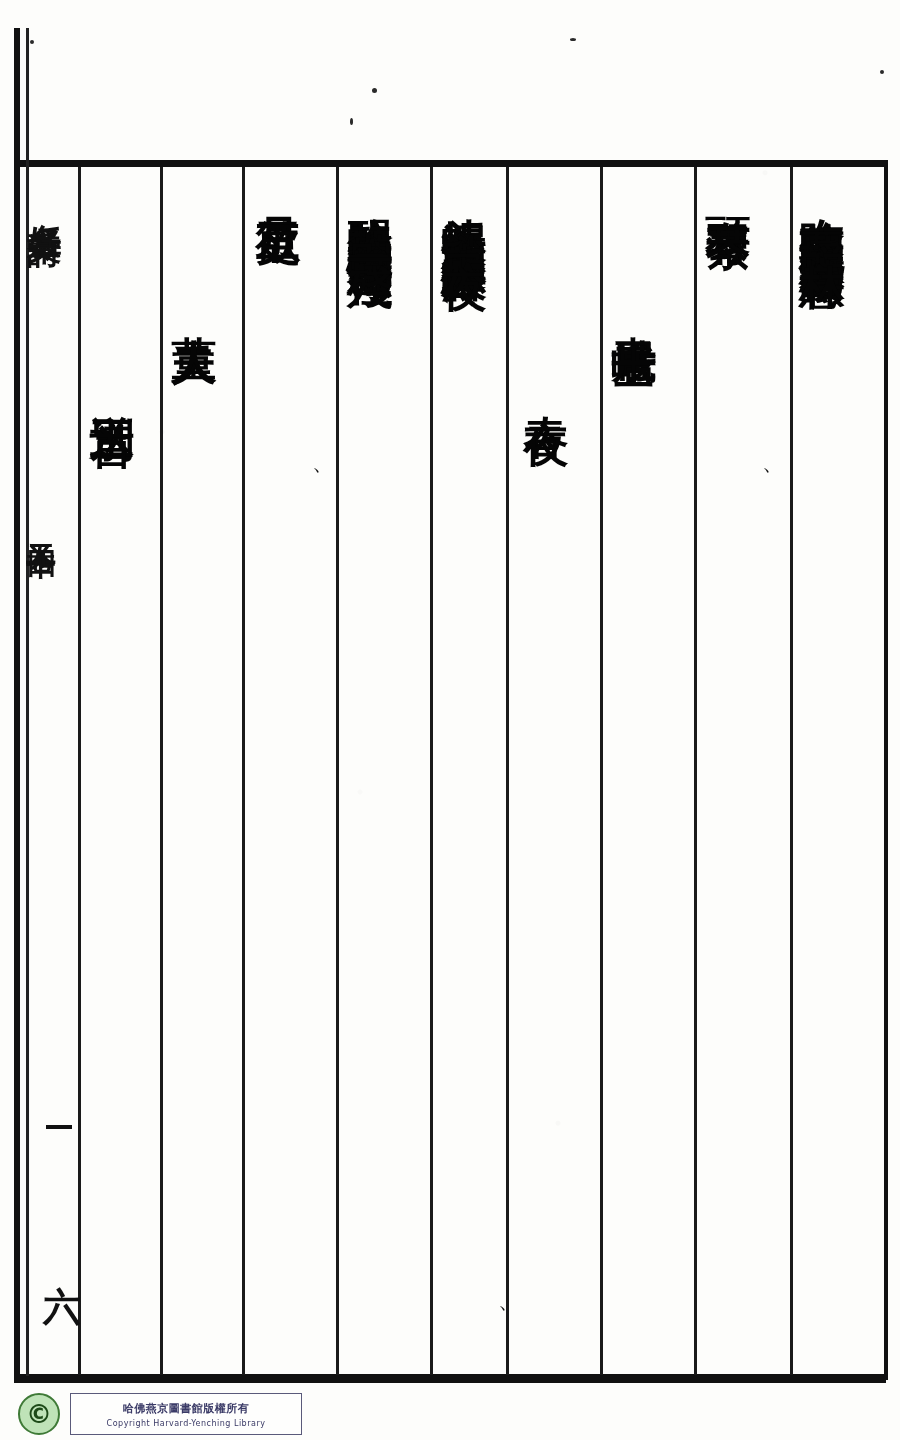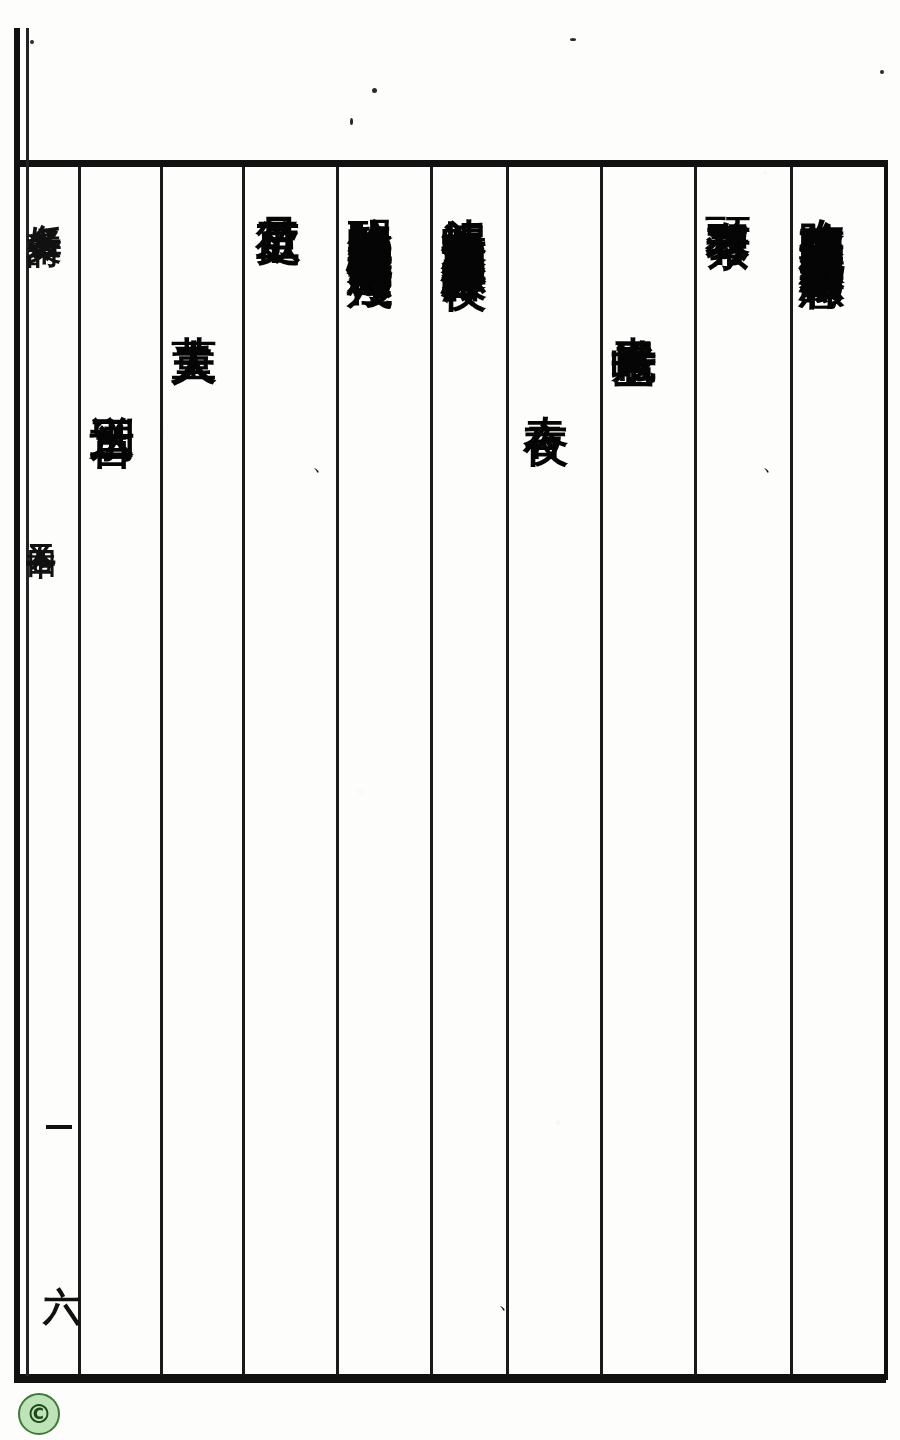--- a/index.html
+++ b/index.html
@@ -262,14 +262,18 @@
   <div id="spine-col">名媛彙詩</div>
   <div id="spine-vol">卷二十四</div>
   <div id="spine-rule"></div>
   <div id="page-number">六</div>
 
   <div class="mark" style="left:762px; top:452px;">、</div>
   <div class="mark" style="left:498px; top:1290px;">、</div>
   <div class="mark" style="left:312px; top:452px;">、</div>
 
   <div id="copyright-badge">©</div>
+  <div id="stamp">
+    <div class="line1">哈佛燕京圖書館版權所有</div>
+    <div class="line2">Copyright Harvard-Yenching Library</div>
+  </div>
 
 </div>
 
 </body></html>

